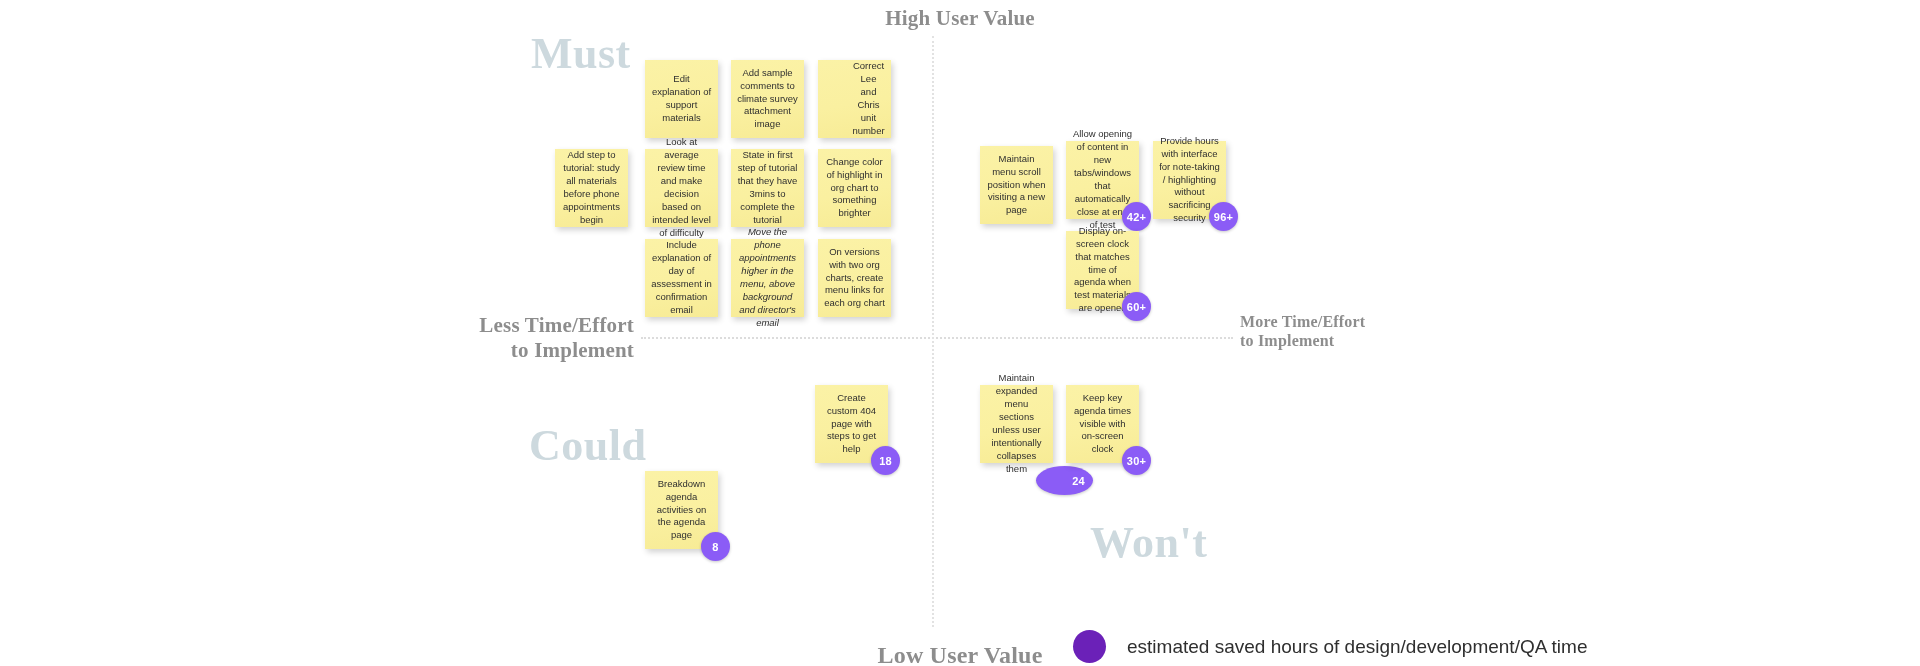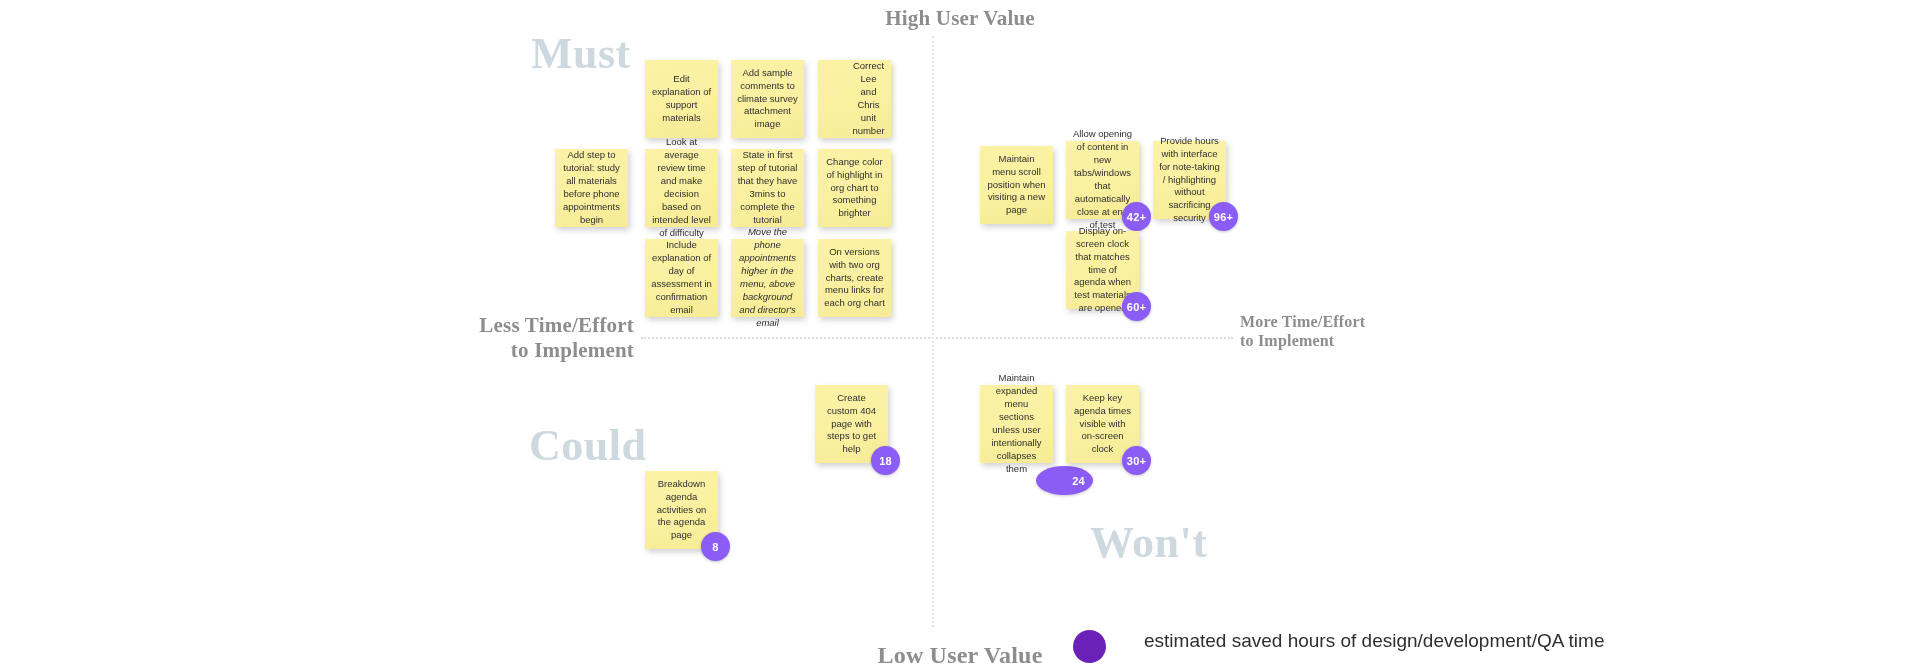--- a/index.html
+++ b/index.html
@@ -127,21 +127,22 @@
     letter-spacing: 0.2px;
     box-shadow: 0 1px 3px rgba(0,0,0,0.22);
   }
 
   
   .legend {
     position: absolute;
     left: 1073px;
     top: 630px;
     display: flex;
-    gap: 38px;
+    align-items: center;
+    gap: 21px;
   }
   .legend-dot {
     width: 33px;
     height: 33px;
     border-radius: 50%;
     background: #6b21b8;
     flex: 0 0 auto;
   }
   .legend-text {
     font-family: "Liberation Sans", sans-serif;

